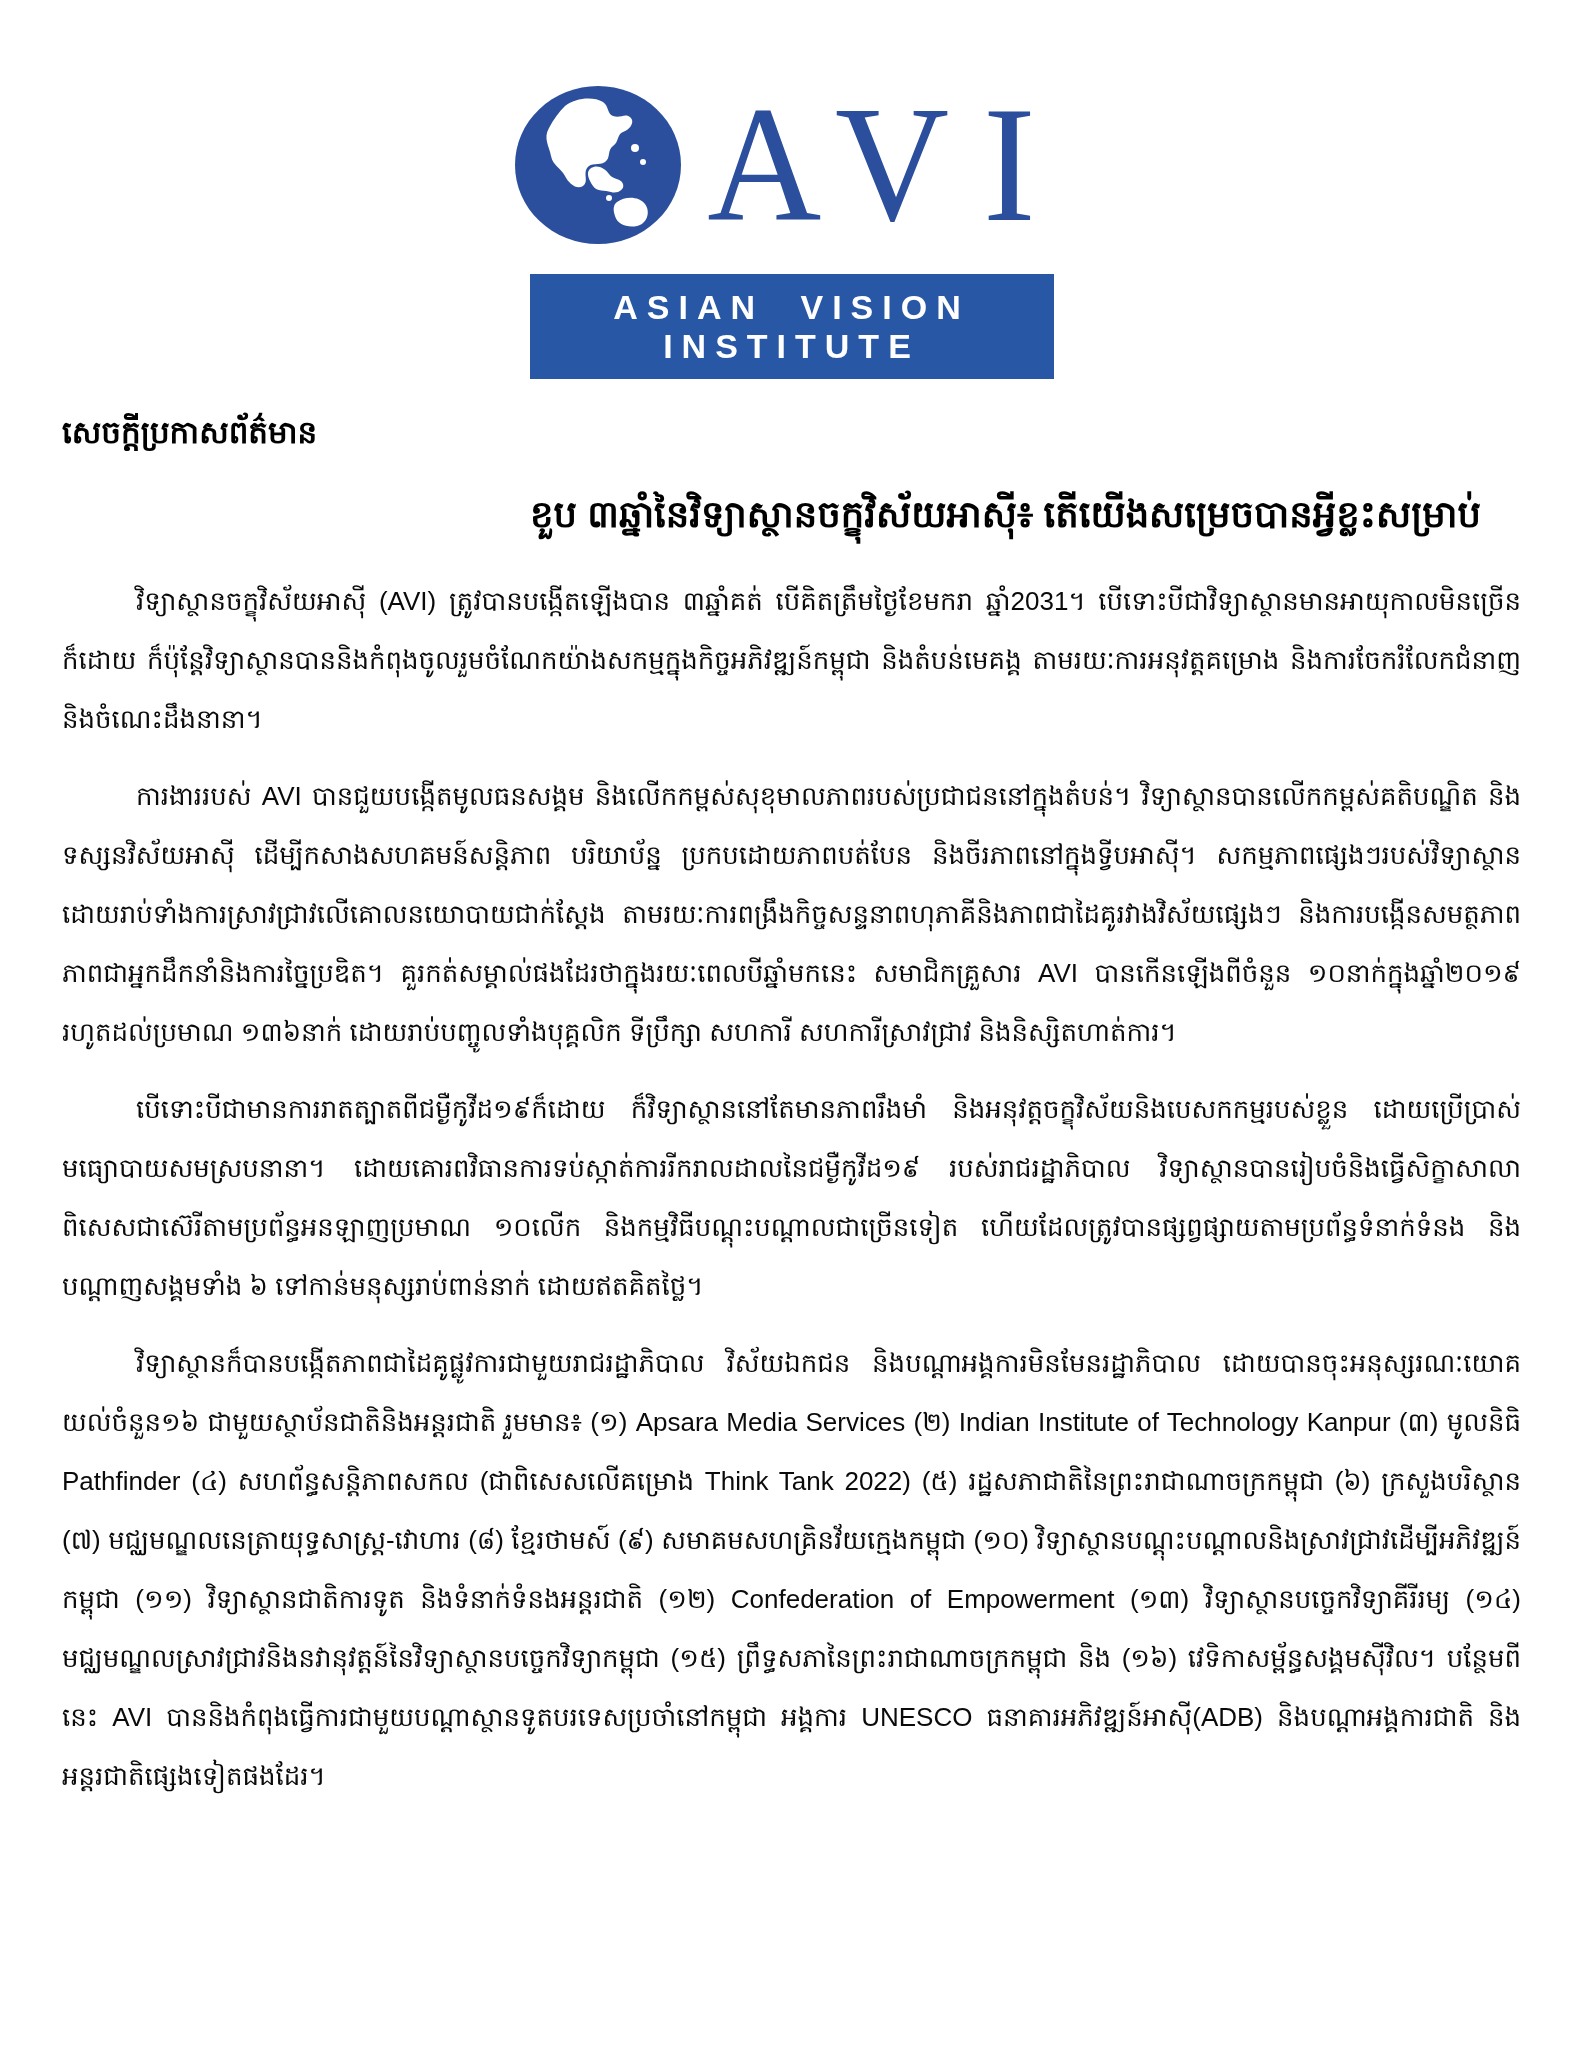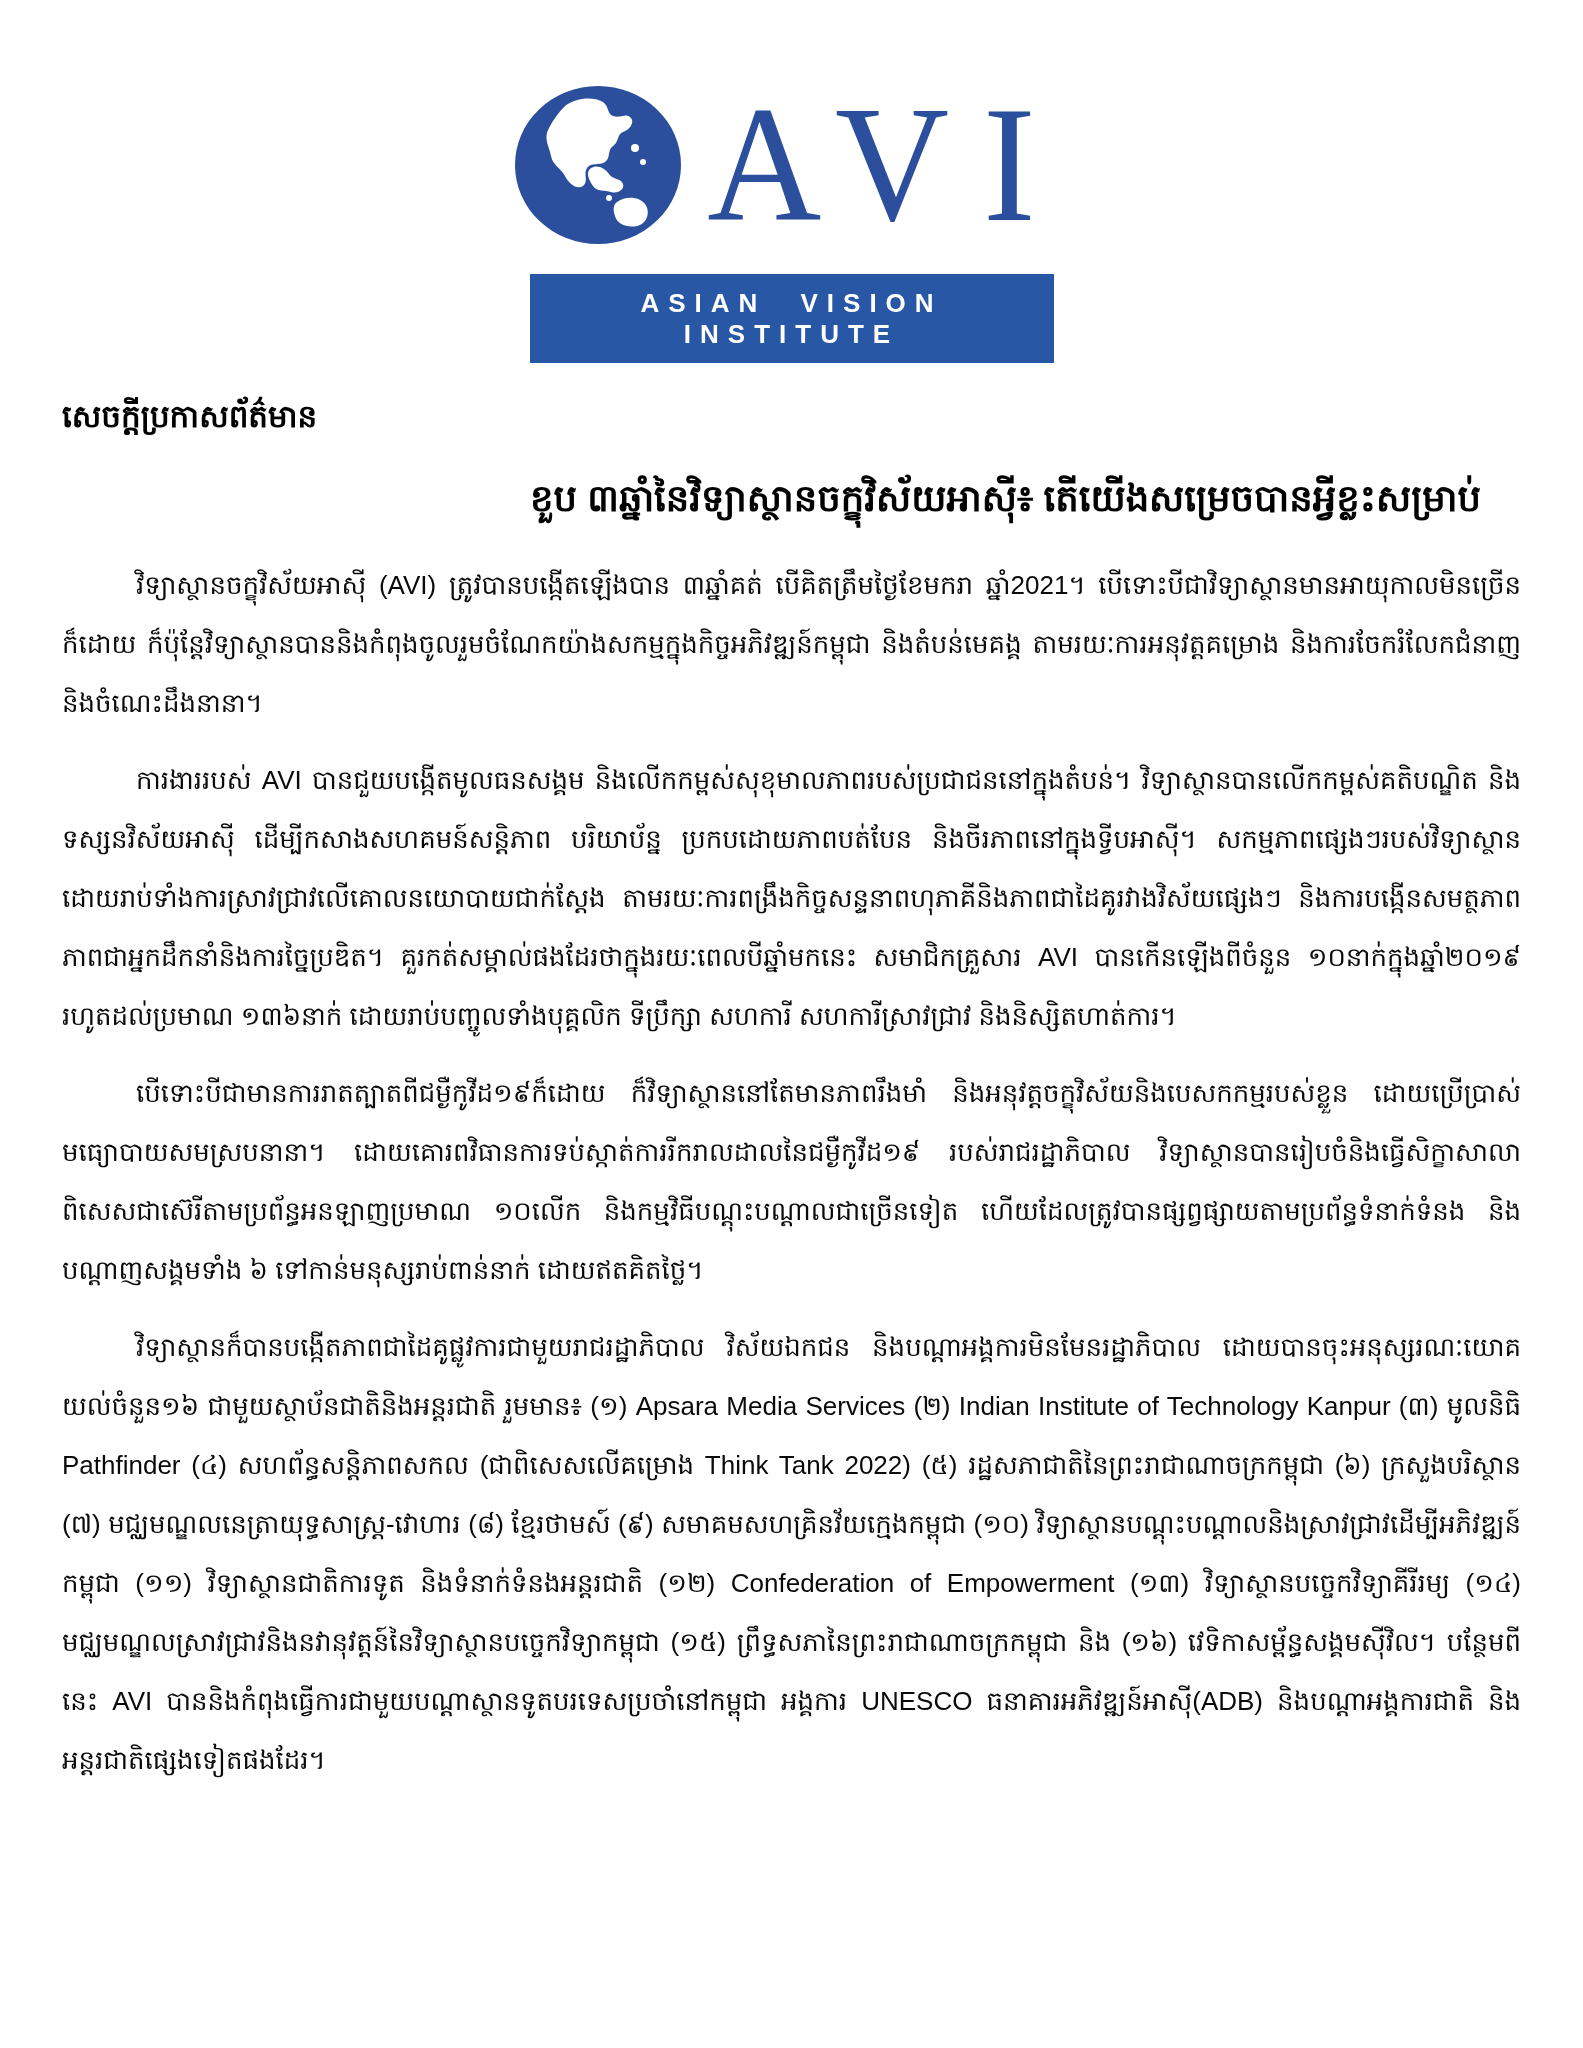--- a/index.html
+++ b/index.html
@@ -43,21 +43,21 @@
     transform: scaleY(1.04);
     padding-left: 6px;
   }
   .logo-banner {
     margin-top: 14px;
     width: 524px;
     box-sizing: border-box;
     background: #2857a6;
     color: #ffffff;
     text-align: center;
-    font-size: 26px;
+    font-size: 34px;
     font-weight: bold;
     letter-spacing: 9px;
     word-spacing: 18px;
     padding: 14px 0 13px 0;
   }
   
   .kicker {
     margin-top: 34px;
     font-size: 31px;
     font-weight: bold;
@@ -121,20 +121,20 @@
   </header>
 
   <main class="doc-main">
     <div class="kicker">សេចក្តីប្រកាសព័ត៌មាន</div>
 
     <h1 class="title">
       <span class="title-line">ខួប ៣ឆ្នាំនៃវិទ្យាស្ថានចក្ខុវិស័យអាស៊ី៖ តើយើងសម្រេចបានអ្វីខ្លះសម្រាប់</span>
     </h1>
 
     <div class="doc-body">
-      <p class="body-para">វិទ្យាស្ថានចក្ខុវិស័យអាស៊ី (AVI) ត្រូវបានបង្កើតឡើងបាន ៣ឆ្នាំគត់ បើគិតត្រឹមថ្ងៃខែមករា ឆ្នាំ2021។ បើទោះបីជាវិទ្យាស្ថានមានអាយុកាលមិនច្រើនក៏ដោយ ក៏ប៉ុន្តែវិទ្យាស្ថានបាននិងកំពុងចូលរួមចំណែកយ៉ាងសកម្មក្នុងកិច្ចអភិវឌ្ឍន៍កម្ពុជា និងតំបន់មេគង្គ តាមរយៈការអនុវត្តគម្រោង និងការចែករំលែកជំនាញនិងចំណេះដឹងនានា។</p>
+      <p class="body-para">វិទ្យាស្ថានចក្ខុវិស័យអាស៊ី (AVI) ត្រូវបានបង្កើតឡើងបាន ៣ឆ្នាំគត់ បើគិតត្រឹមថ្ងៃខែមករា ឆ្នាំ2031។ បើទោះបីជាវិទ្យាស្ថានមានអាយុកាលមិនច្រើនក៏ដោយ ក៏ប៉ុន្តែវិទ្យាស្ថានបាននិងកំពុងចូលរួមចំណែកយ៉ាងសកម្មក្នុងកិច្ចអភិវឌ្ឍន៍កម្ពុជា និងតំបន់មេគង្គ តាមរយៈការអនុវត្តគម្រោង និងការចែករំលែកជំនាញនិងចំណេះដឹងនានា។</p>
       <p class="body-para">ការងាររបស់ AVI បានជួយបង្កើតមូលធនសង្គម និងលើកកម្ពស់សុខុមាលភាពរបស់ប្រជាជននៅក្នុងតំបន់។ វិទ្យាស្ថានបានលើកកម្ពស់គតិបណ្ឌិត និងទស្សនវិស័យអាស៊ី ដើម្បីកសាងសហគមន៍សន្តិភាព បរិយាប័ន្ន ប្រកបដោយភាពបត់បែន និងចីរភាពនៅក្នុងទ្វីបអាស៊ី។ សកម្មភាពផ្សេងៗរបស់វិទ្យាស្ថាន ដោយរាប់ទាំងការស្រាវជ្រាវលើគោលនយោបាយជាក់ស្តែង តាមរយៈការពង្រឹងកិច្ចសន្ទនាពហុភាគីនិងភាពជាដៃគូរវាងវិស័យផ្សេងៗ និងការបង្កើនសមត្ថភាពភាពជាអ្នកដឹកនាំនិងការច្នៃប្រឌិត។ គួរកត់សម្គាល់ផងដែរថាក្នុងរយៈពេលបីឆ្នាំមកនេះ សមាជិកគ្រួសារ AVI បានកើនឡើងពីចំនួន ១០នាក់ក្នុងឆ្នាំ២០១៩ រហូតដល់ប្រមាណ ១៣៦នាក់ ដោយរាប់បញ្ចូលទាំងបុគ្គលិក ទីប្រឹក្សា សហការី សហការីស្រាវជ្រាវ និងនិស្សិតហាត់ការ។</p>
       <p class="body-para">បើទោះបីជាមានការរាតត្បាតពីជម្ងឺកូវីដ១៩ក៏ដោយ ក៏វិទ្យាស្ថាននៅតែមានភាពរឹងមាំ និងអនុវត្តចក្ខុវិស័យនិងបេសកកម្មរបស់ខ្លួន ដោយប្រើប្រាស់មធ្យោបាយសមស្របនានា។ ដោយគោរពវិធានការទប់ស្កាត់ការរីករាលដាលនៃជម្ងឺកូវីដ១៩ របស់រាជរដ្ឋាភិបាល វិទ្យាស្ថានបានរៀបចំនិងធ្វើសិក្ខាសាលាពិសេសជាស៊េរីតាមប្រព័ន្ធអនឡាញប្រមាណ ១០លើក និងកម្មវិធីបណ្តុះបណ្តាលជាច្រើនទៀត ហើយដែលត្រូវបានផ្សព្វផ្សាយតាមប្រព័ន្ធទំនាក់ទំនង និងបណ្តាញសង្គមទាំង ៦ ទៅកាន់មនុស្សរាប់ពាន់នាក់ ដោយឥតគិតថ្លៃ។</p>
       <p class="body-para">វិទ្យាស្ថានក៏បានបង្កើតភាពជាដៃគូផ្លូវការជាមួយរាជរដ្ឋាភិបាល វិស័យឯកជន និងបណ្តាអង្គការមិនមែនរដ្ឋាភិបាល ដោយបានចុះអនុស្សរណៈយោគយល់ចំនួន១៦ ជាមួយស្ថាប័នជាតិនិងអន្តរជាតិ រួមមាន៖ (១) Apsara Media Services (២) Indian Institute of Technology Kanpur (៣) មូលនិធិ Pathfinder (៤) សហព័ន្ធសន្តិភាពសកល (ជាពិសេសលើគម្រោង Think Tank 2022) (៥) រដ្ឋសភាជាតិនៃព្រះរាជាណាចក្រកម្ពុជា (៦) ក្រសួងបរិស្ថាន (៧) មជ្ឈមណ្ឌលនេត្រាយុទ្ធសាស្ត្រ-វោហារ (៨) ខ្មែរថាមស៍ (៩) សមាគមសហគ្រិនវ័យក្មេងកម្ពុជា (១០) វិទ្យាស្ថានបណ្តុះបណ្តាលនិងស្រាវជ្រាវដើម្បីអភិវឌ្ឍន៍កម្ពុជា (១១) វិទ្យាស្ថានជាតិការទូត និងទំនាក់ទំនងអន្តរជាតិ (១២) Confederation of Empowerment (១៣) វិទ្យាស្ថានបច្ចេកវិទ្យាគីរីរម្យ (១៤) មជ្ឈមណ្ឌលស្រាវជ្រាវនិងនវានុវត្តន៍នៃវិទ្យាស្ថានបច្ចេកវិទ្យាកម្ពុជា (១៥) ព្រឹទ្ធសភានៃព្រះរាជាណាចក្រកម្ពុជា និង (១៦) វេទិកាសម្ព័ន្ធសង្គមស៊ីវិល។ បន្ថែមពីនេះ AVI បាននិងកំពុងធ្វើការជាមួយបណ្តាស្ថានទូតបរទេសប្រចាំនៅកម្ពុជា អង្គការ UNESCO ធនាគារអភិវឌ្ឍន៍អាស៊ី(ADB) និងបណ្តាអង្គការជាតិ និងអន្តរជាតិផ្សេងទៀតផងដែរ។</p>
     </div>
   </main>
 
 </div>
 
 </body></html>

